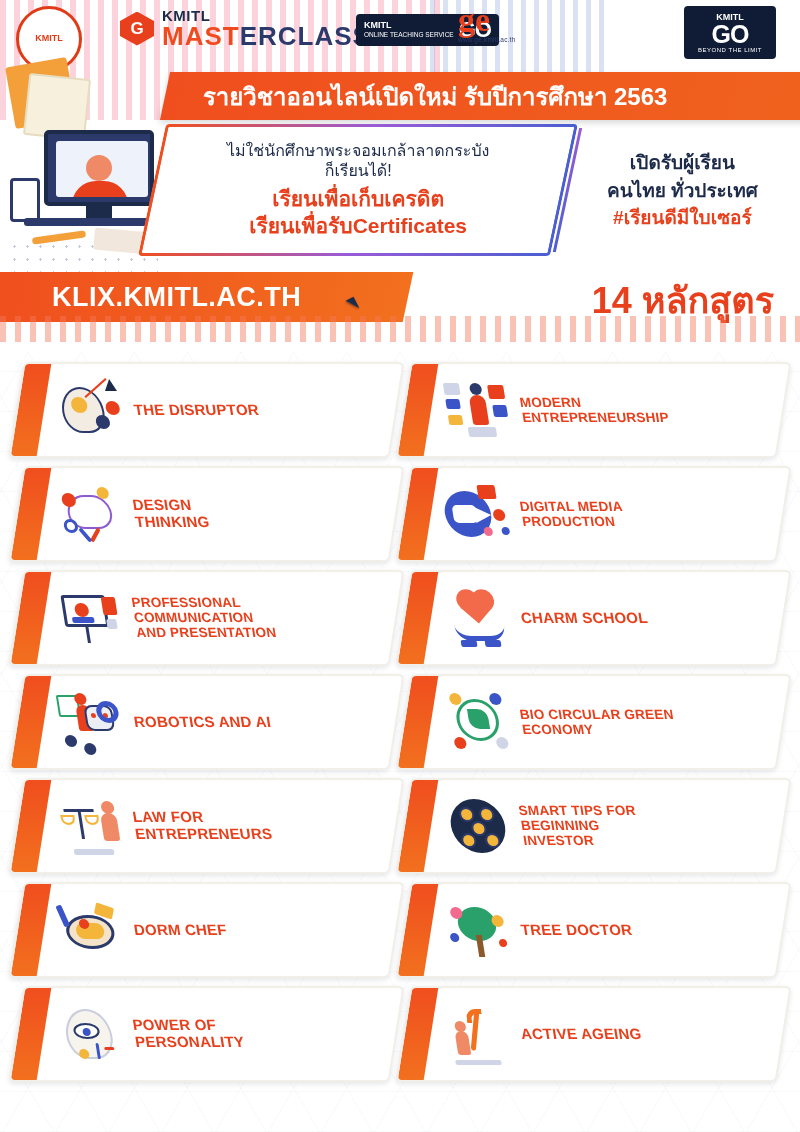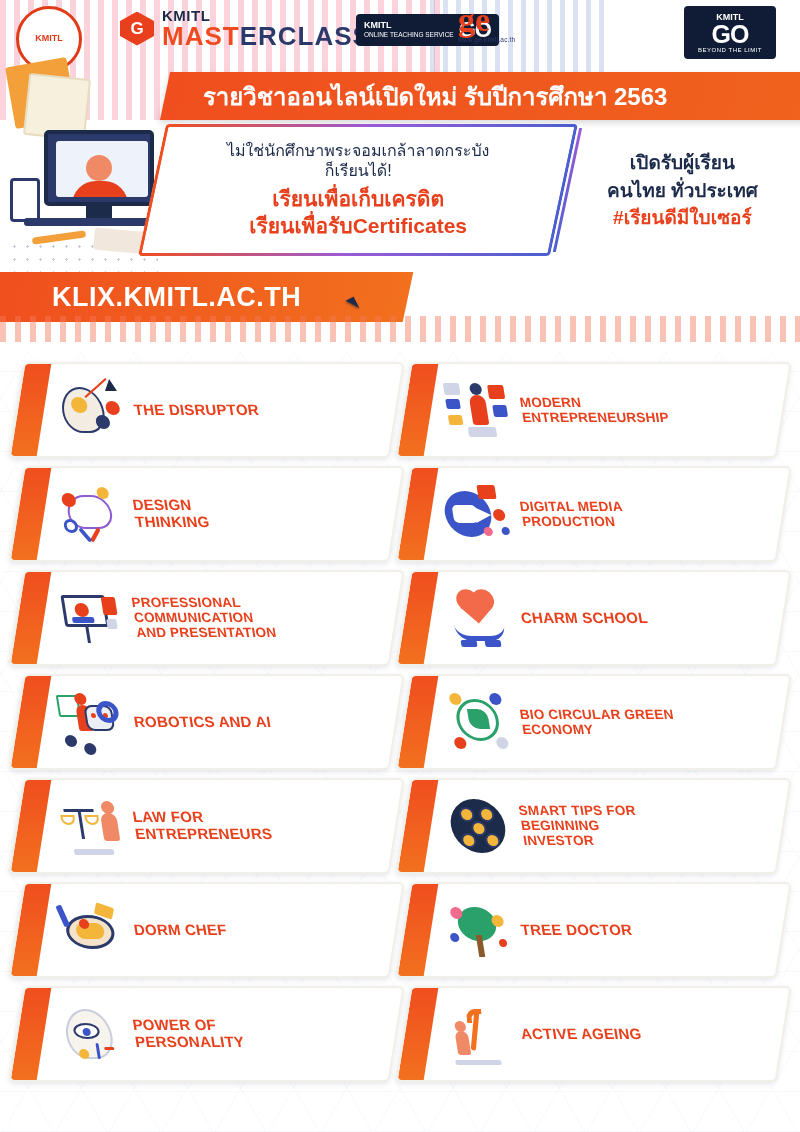--- a/index.html
+++ b/index.html
@@ -357,20 +357,21 @@
         <div class="rn-l">เปิดรับผู้เรียน</div>
         <div class="rn-l">คนไทย ทั่วประเทศ</div>
         <div class="rn-hash">#เรียนดีมีใบเซอร์</div>
       </div>
     </div>
 
     <div class="urlband">
       <span>KLIX.KMITL.AC.TH</span>
     </div>
     <div class="cursor"></div>
+    <div class="courses-count">14 หลักสูตร</div>
     <div class="hdr-bottomstripes"></div>
   </div>
 
   <div class="grid">
 
     <div class="course">
       <div class="course-shape">
           <div class="course-bar"></div>
         </div>
       <div class="course-body">

